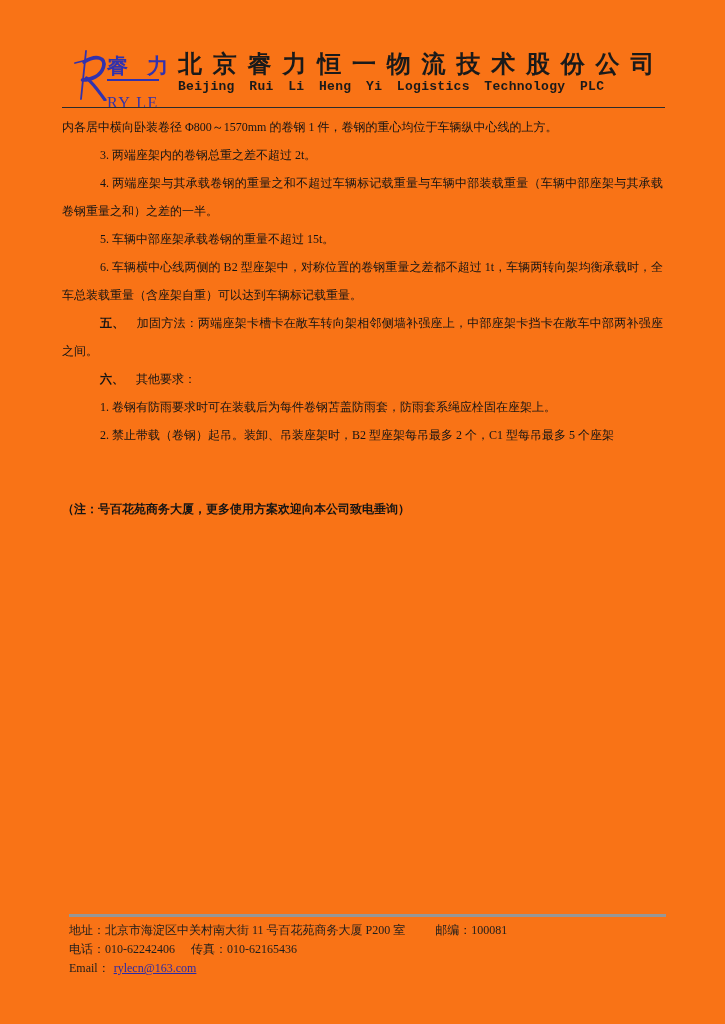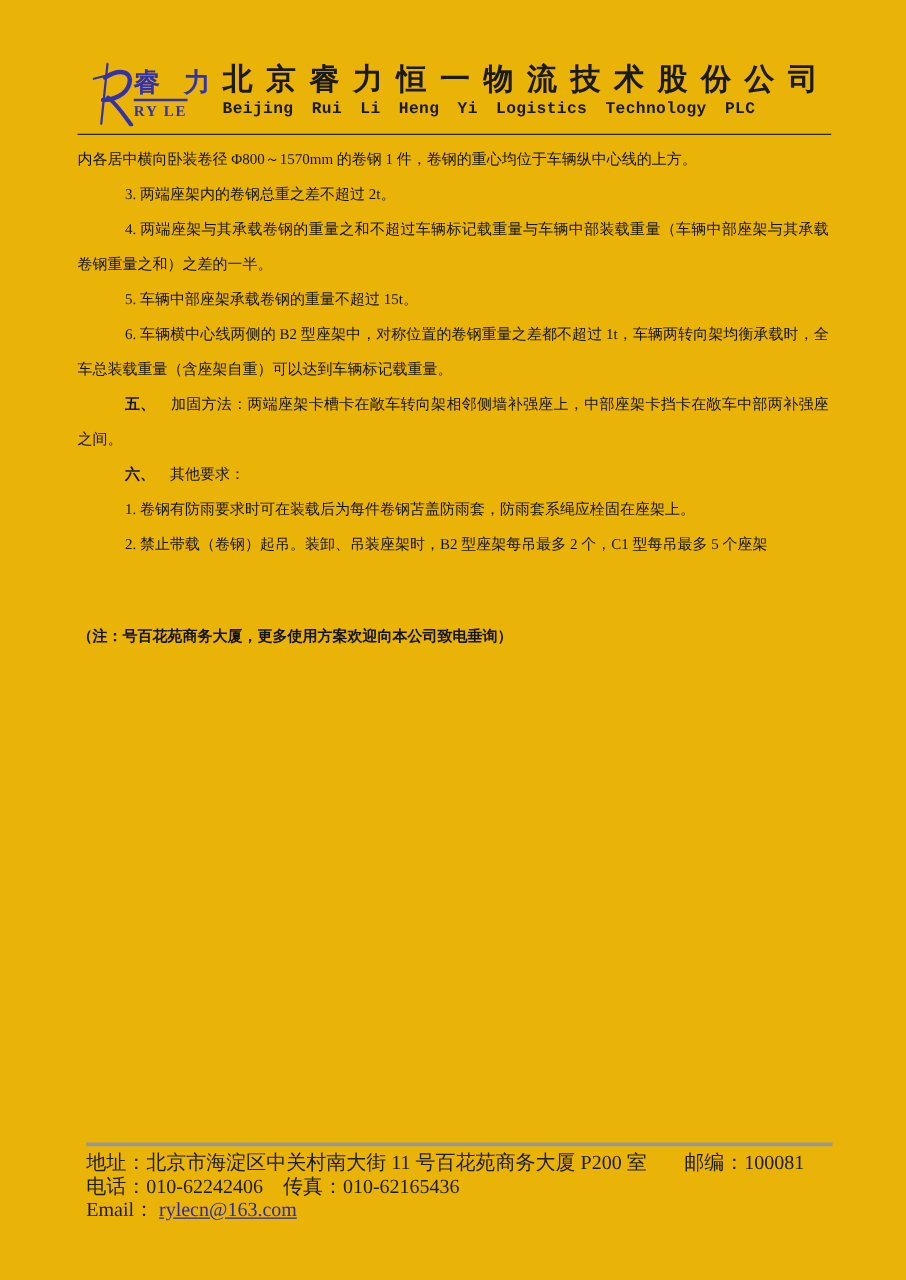--- a/index.html
+++ b/index.html
@@ -1,43 +1,43 @@
 <!DOCTYPE html>
 <html><head>
 <meta charset="utf-8">
 <style>
   html,body { margin:0; padding:0; background:#ffffff; }
   .page {
-    position:relative; width:725px; height:1024px; background:#eab308;
+    position:relative; width:725px; height:1024px; background:#f97316;
     font-family:"Liberation Serif", serif; color:#141414; overflow:hidden;
   }
 
   
   .logo-mark { position:absolute; left:74px; top:49px; }
   .logo-text { position:absolute; left:107px; top:54px; color:#3232ad; }
   .logo-cn   { font-size:21px; font-weight:600; letter-spacing:7px; white-space:nowrap; line-height:24px; }
-  .logo-en   { font-size:12px; font-weight:700; letter-spacing:1.5px; border-top:2px solid #3232ad;
-               margin-top:1px; padding-top:1px; width:fit-content; line-height:14px; }
+  .logo-en   { font-size:16px; font-weight:400; letter-spacing:1.5px; border-top:2px solid #3232ad;
+               margin-top:1px; padding-top:15px; width:fit-content; line-height:14px; }
   .company    { position:absolute; left:178px; top:52px; }
   .company-cn { font-size:24px; font-weight:700; letter-spacing:10.8px; white-space:nowrap; line-height:24px; color:#1a1a1a; }
   .company-en { font-family:"Liberation Mono", monospace; font-size:13px; font-weight:700;
                 word-spacing:6.5px; letter-spacing:0.3px; white-space:nowrap; margin-top:3px; color:#1a1a1a; }
   .header-rule { position:absolute; left:62px; top:107px; width:603px; border-top:1.6px solid #2b2b2b; }
 
   
   .doc-body { position:absolute; left:62px; top:113px; width:601px; }
   .doc-body p { margin:0; font-size:12px; line-height:28px; text-align:justify; text-justify:inter-ideograph; }
   .para.indent { text-indent:38px; }
   .bold-prefix { font-weight:700; }
   .note { font-weight:700; margin-top:46px !important; text-align:left !important; }
 
   
   .page-footer { position:absolute; left:69px; top:914px; width:597px; }
   .footer-rule { border-top:3px solid #979797; margin-bottom:4px; }
-  .f-line { font-size:16px; line-height:19px; color:#1d1d1d; white-space:nowrap; }
+  .f-line { font-size:12px; line-height:19px; color:#1d1d1d; white-space:nowrap; }
   .postcode-group { margin-left:30px; }
   .fax-group { margin-left:16px; }
   .email-link { color:#2a2aa8; text-decoration:underline; margin-left:4px; cursor:pointer; }
 </style>
 </head>
 <body>
 
 <div class="page">
 
   <div>

